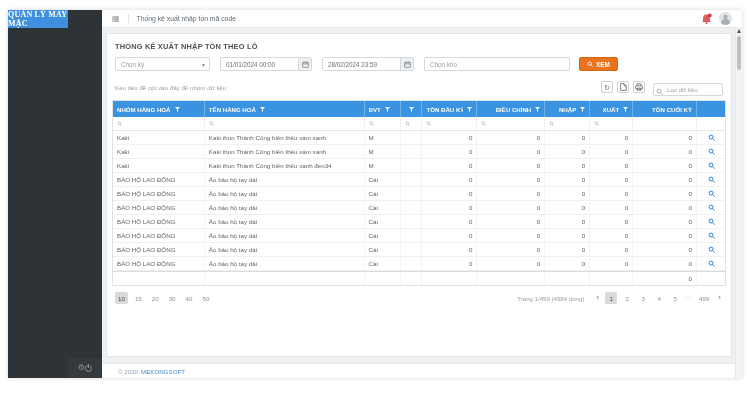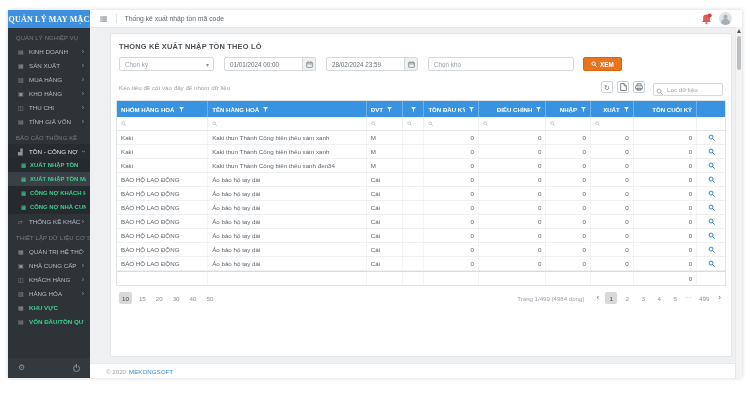--- a/index.html
+++ b/index.html
@@ -1,21 +1,21 @@
 <!DOCTYPE html>
 <html><head>
 <meta charset="utf-8">
 <style>
   *{margin:0;padding:0;box-sizing:border-box}
   html,body{width:750px;height:400px;background:#fff;overflow:hidden;
     font-family:"Liberation Sans","DejaVu Sans",sans-serif;-webkit-font-smoothing:antialiased}
   .app{position:absolute;left:8px;top:10px;width:734px;height:368px;display:flex;
     box-shadow:0 0 4px rgba(0,0,0,.18);background:#fff}
   
-  .sidebar{width:82px;background:#2e3338;display:flex;flex-direction:column;flex:none}
+  .sidebar{width:94px;background:#2e3338;display:flex;flex-direction:row;flex:none}
   .sb-title{height:18px;background:#3e8fdd;color:#fff;font-family:"Liberation Serif","DejaVu Serif",serif;
     font-weight:bold;font-size:8px;display:flex;align-items:center;justify-content:center;letter-spacing:.2px}
   .sb-menu{flex:1;overflow:hidden}
   .sb-label{color:#767f86;font-size:5.8px;padding:7px 6px 3px 8px;letter-spacing:.2px;white-space:nowrap}
   .sb-item{height:14px;display:flex;align-items:center;padding:0 6px 0 10px;color:#b6bcc1;
     font-size:6.2px;cursor:pointer;white-space:nowrap}
   .sb-item .sb-ic{width:8px;flex:none;color:#8d969c;font-size:6px;margin-right:3px}
   .sb-item .sb-ch{margin-left:auto;color:#8d969c;font-size:7px;line-height:1}
   .sb-item .sb-ch.down{transform:rotate(90deg)}
   .sb-item.open{background:#272c30;color:#dfe3e6}
@@ -32,21 +32,21 @@
   .pwr::after{content:"";position:absolute;left:2px;top:-2px;width:1px;height:4px;background:#34393e;
     border-left:1px solid #8a9298}
   
   .main{flex:1;display:flex;flex-direction:column;min-width:0;background:#eef0f2}
   .topbar{height:18px;background:#fff;border-bottom:1px solid #e4e7e9;display:flex;align-items:center;
     padding:0 10px;flex:none}
   .grid-ic{color:#8a9298;font-size:8px;cursor:pointer}
   .tb-sep{width:1px;height:9px;background:#e0e3e5;margin:0 8px}
   .crumb{font-size:6.8px;color:#5f6a72}
   .tb-right{margin-left:auto;display:flex;align-items:center;gap:7px}
-  .content{flex:1;display:flex;flex-direction:column;padding:5px 10px 6px 20px;min-height:0}
+  .content{flex:1;display:flex;flex-direction:column;padding:5px 10px 6px 4px;min-height:0}
   .panel{background:#fff;border:1px solid #e2e5e8;border-radius:2px;flex:1;padding:6px 5px 0 5px;
     display:flex;flex-direction:column;min-height:0}
   .p-title{font-size:7.4px;font-weight:bold;color:#4a5258;margin:2px 0 6px 3px;letter-spacing:.2px}
   
   .filters{display:flex;align-items:center;margin-left:3px;flex:none}
   .fld{height:14px;border:1px solid #d5d9dc;border-radius:2px;background:#fff;display:flex;
     align-items:center;font-size:6.3px;color:#9aa1a8;padding-left:5px;cursor:pointer}
   .fld .val{color:#6a7177}
   .sel{width:95px;margin-right:10px}
   .sel .caret{margin-left:auto;margin-right:4px;color:#8a9298;font-size:6px}

